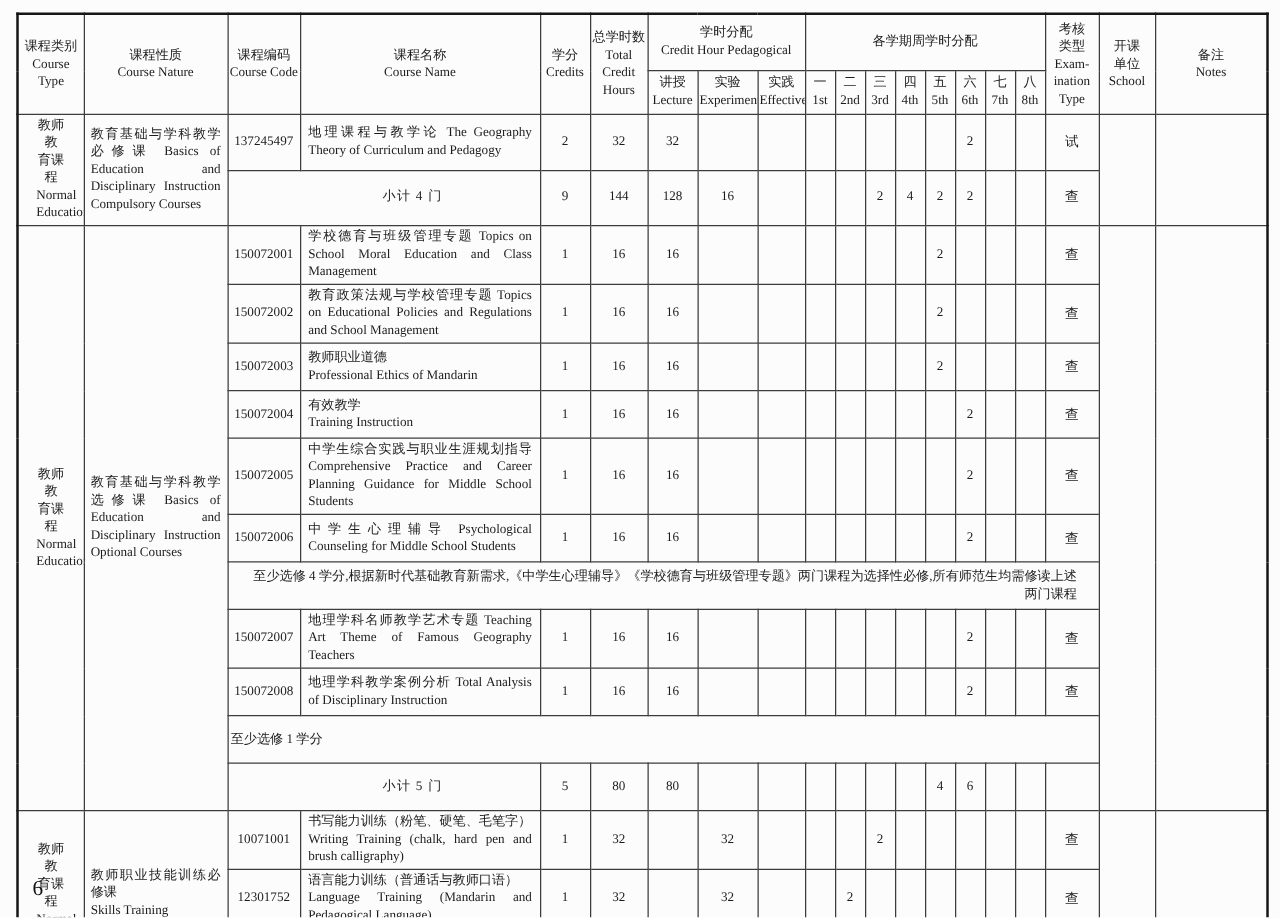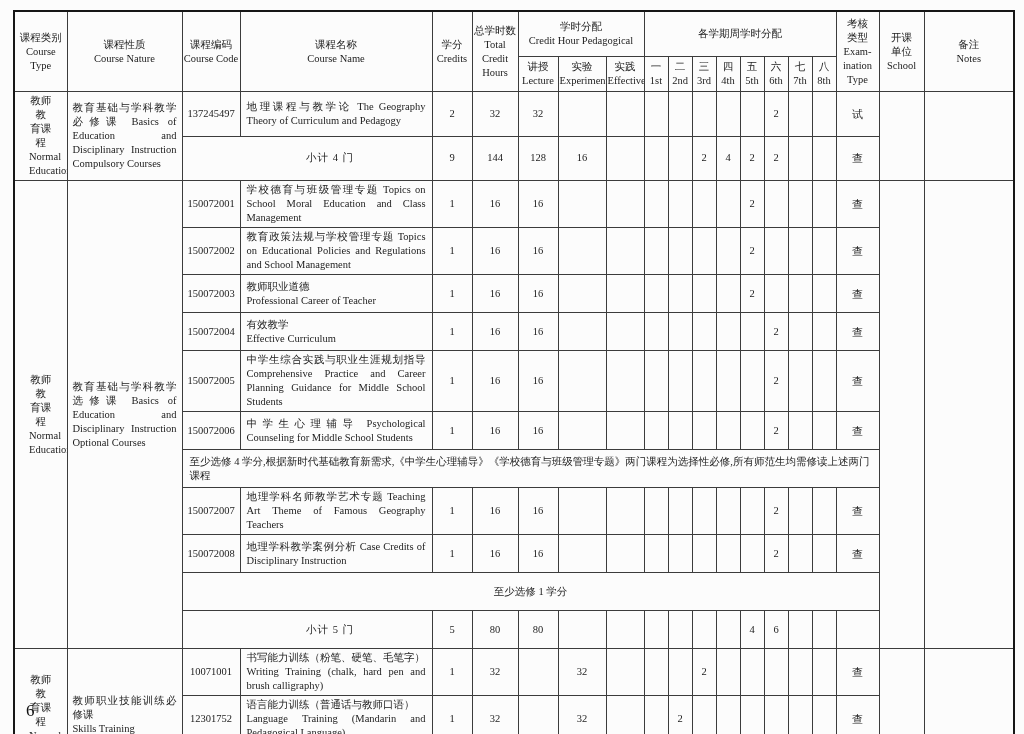--- a/index.html
+++ b/index.html
@@ -8,22 +8,22 @@
   table.tbl{position:absolute;left:13px;top:10px;width:999px;border-collapse:collapse;
         table-layout:fixed;font-size:10.5px;border:2.5px solid #161616;}
   .tbl th,.tbl td{border:1px solid #3c3c3c;vertical-align:middle;text-align:center;
         padding:2px 2px;white-space:pre-line;line-height:14px;overflow:hidden;}
   .tbl thead th{font-weight:normal;height:40px;padding:2px 1px;}
   .tbl thead tr.hB th{height:30px;}
   .tbl tbody td{height:33px;}
   td.name{text-align:justify;padding:2px 6px;margin-top:44px;}
   td.nature{text-align:justify;padding:2px 5px;}
   td.typecell{padding:2px 14px;}
-  td.note{text-align:left;padding:2px 7px;}
-  td.notecenter{text-align:center;}
+  td.note{text-align:right;padding:2px 17px;}
+  td.notecenter{text-align:left;}
   td.exam{font-size:11px;}
   td.sub{letter-spacing:1px;padding-left:48px;}
   .pageno{position:absolute;left:26px;top:701px;font-size:17px;color:#111;}
 </style>
 </head>
 <body>
 
 <div class="page">
 <table class="tbl">
 <colgroup>
@@ -181,40 +181,40 @@
   <td></td>
   <td>2</td>
   <td></td>
   <td></td>
   <td></td>
   <td class="exam">查</td>
 </tr>
 <tr>
   <td>150072003</td>
   <td class="name">教师职业道德
-Professional Career of Teacher</td>
+Professional Ethics of Mandarin</td>
   <td>1</td>
   <td>16</td>
   <td>16</td>
   <td></td>
   <td></td>
   <td></td>
   <td></td>
   <td></td>
   <td></td>
   <td>2</td>
   <td></td>
   <td></td>
   <td></td>
   <td class="exam">查</td>
 </tr>
 <tr>
   <td>150072004</td>
   <td class="name">有效教学
-Effective Curriculum</td>
+Training Instruction</td>
   <td>1</td>
   <td>16</td>
   <td>16</td>
   <td></td>
   <td></td>
   <td></td>
   <td></td>
   <td></td>
   <td></td>
   <td></td>
@@ -275,21 +275,21 @@
   <td></td>
   <td></td>
   <td></td>
   <td>2</td>
   <td></td>
   <td></td>
   <td class="exam">查</td>
 </tr>
 <tr>
   <td>150072008</td>
-  <td class="name">地理学科教学案例分析 Case Credits of Disciplinary Instruction</td>
+  <td class="name">地理学科教学案例分析 Total Analysis of Disciplinary Instruction</td>
   <td>1</td>
   <td>16</td>
   <td>16</td>
   <td></td>
   <td></td>
   <td></td>
   <td></td>
   <td></td>
   <td></td>
   <td></td>

